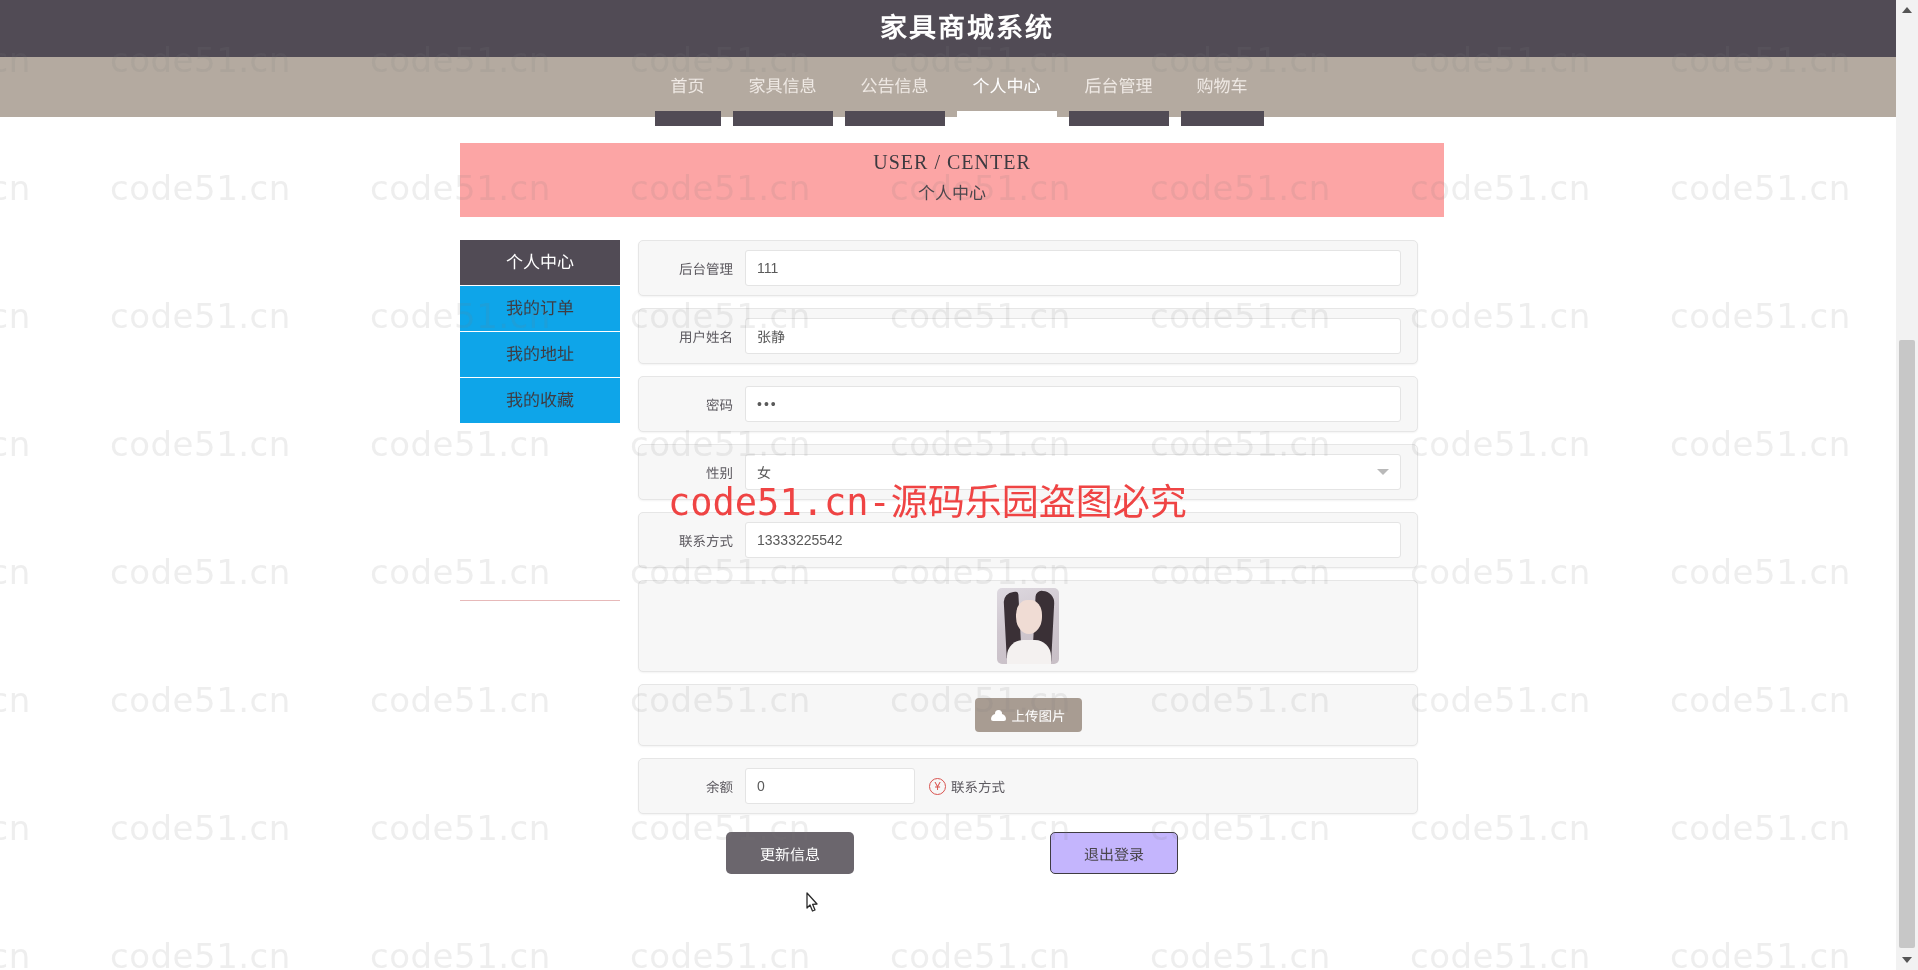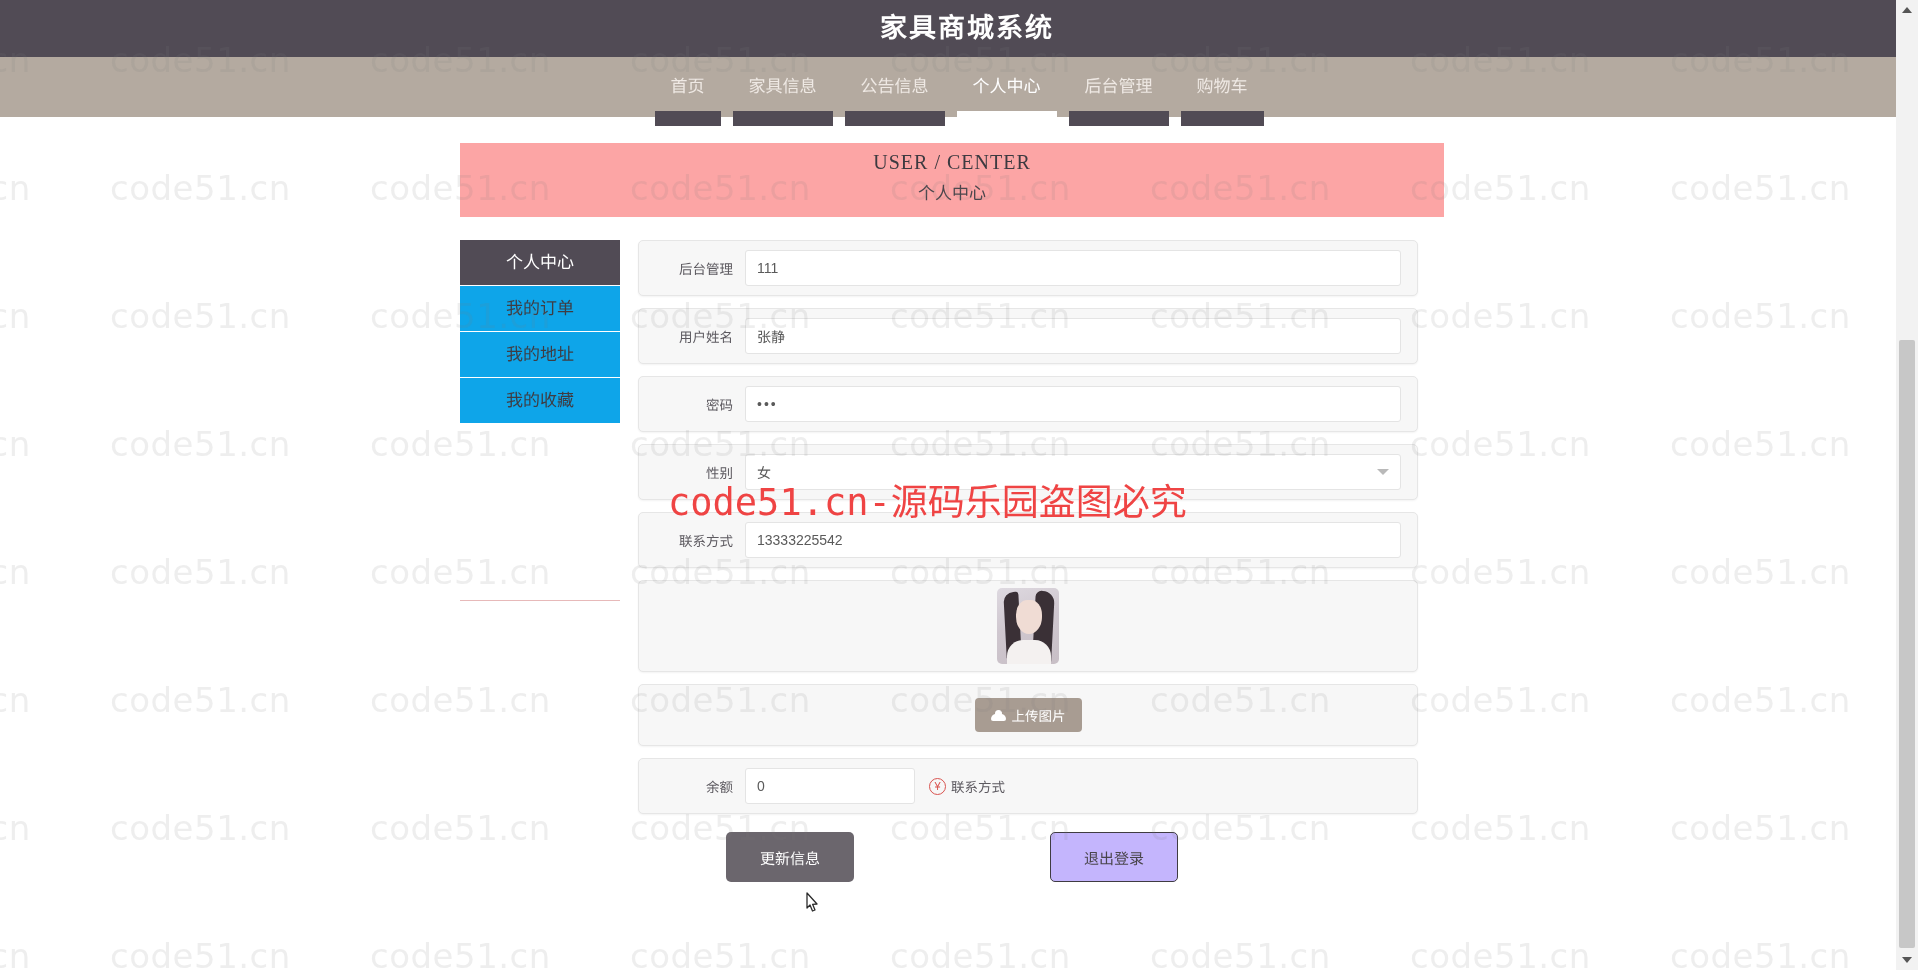--- a/index.html
+++ b/index.html
@@ -327,21 +327,21 @@
   .btn-row {
     position: relative;
     display: flex;
     align-items: center;
     margin-top: 18px;
     padding-left: 88px;
     gap: 196px;
   }
   .btn {
     width: 128px;
-    height: 50px;
+    height: 42px;
     border-radius: 5px;
     font-size: 15px;
     cursor: pointer;
     font-family: "Liberation Sans", sans-serif;
   }
   .btn-primary {
     background: #6b666d;
     color: #ffffff;
     border: none;
   }

